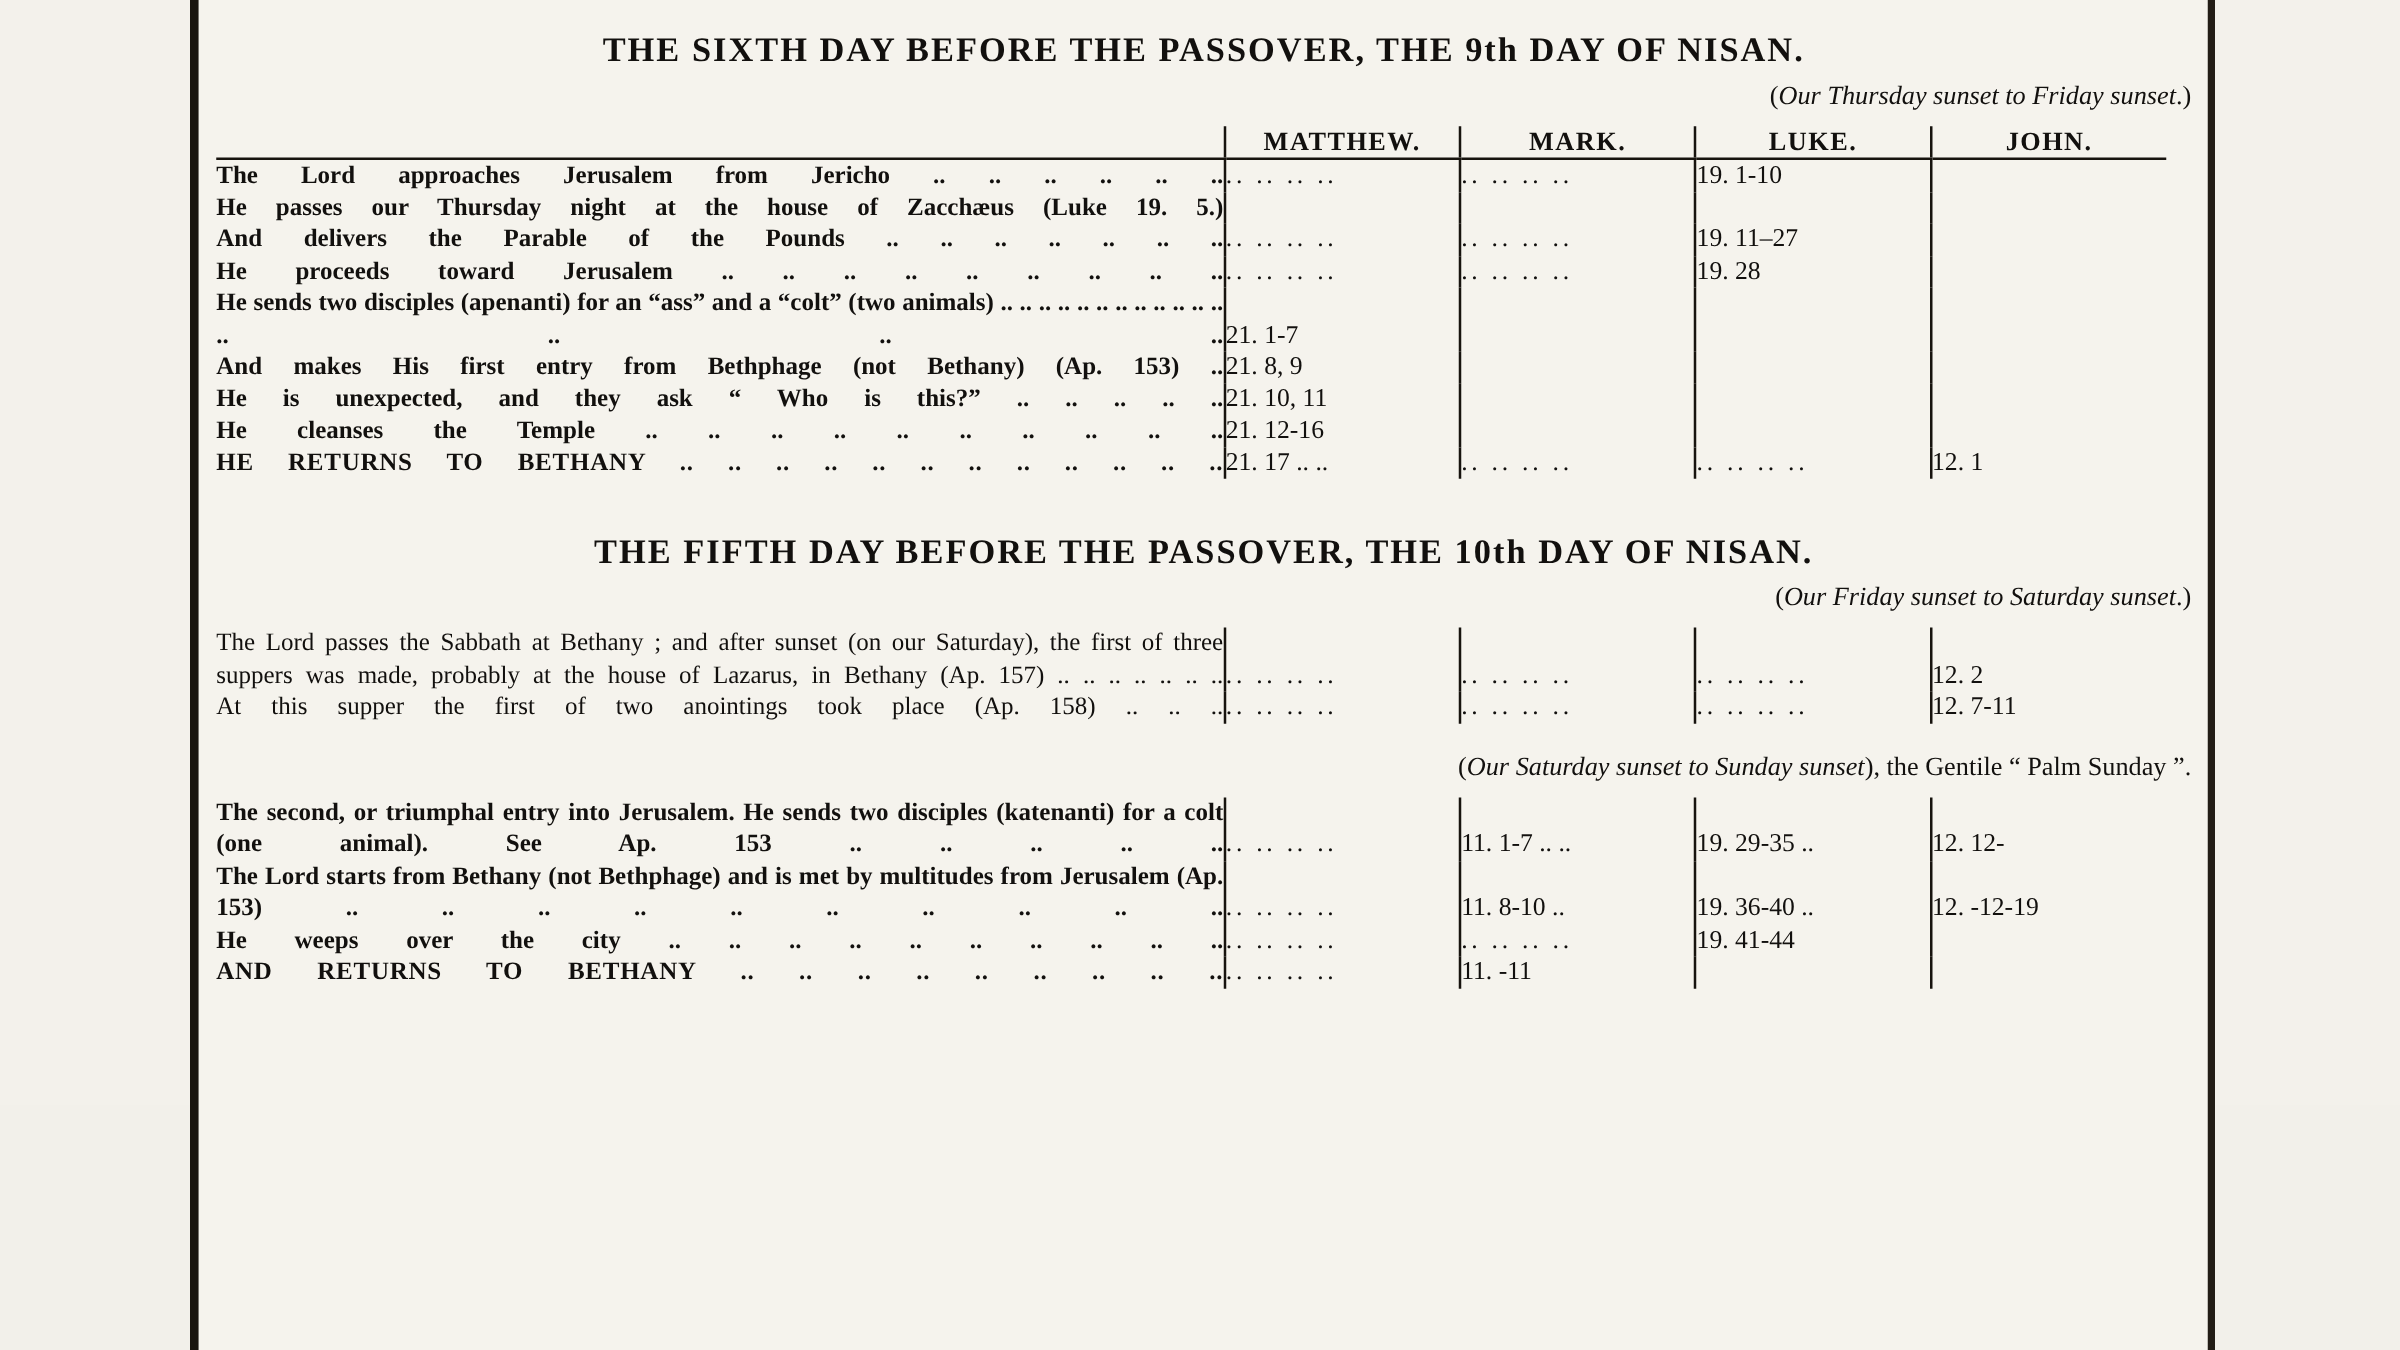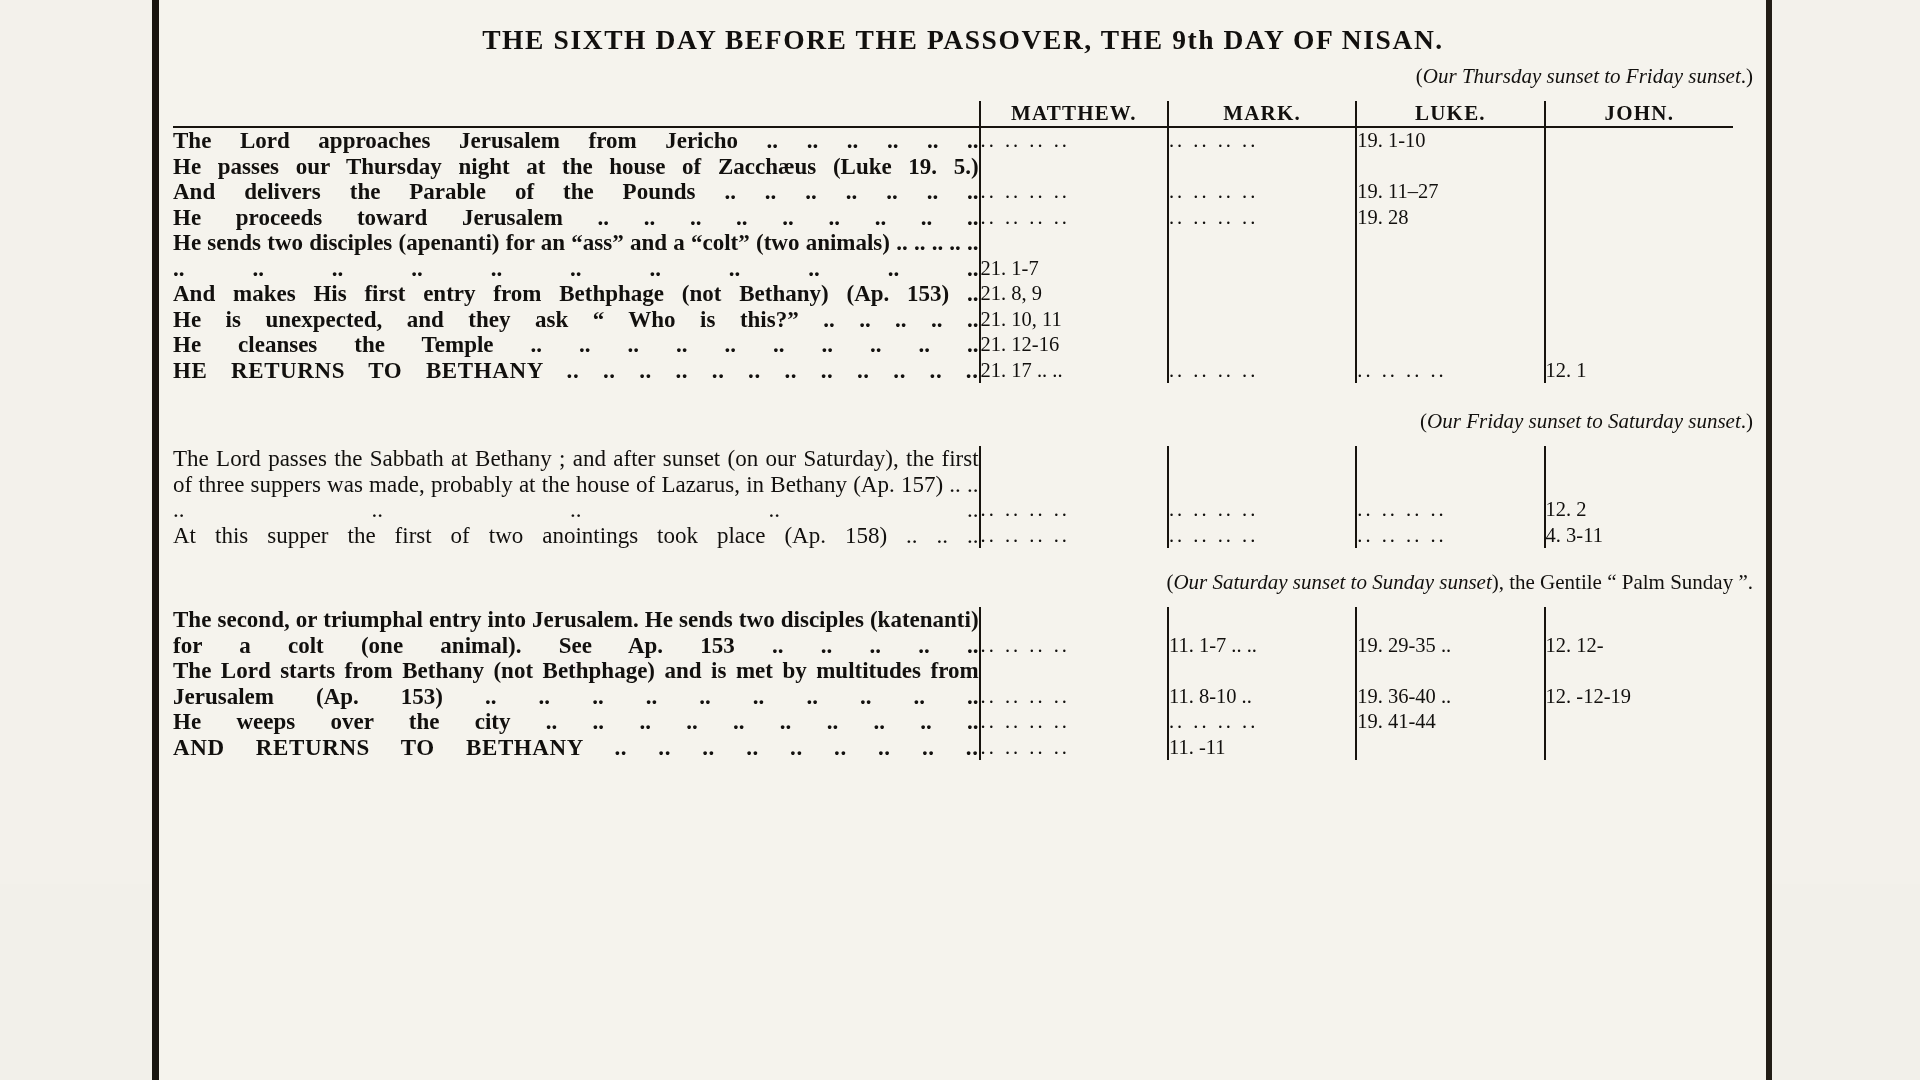--- a/index.html
+++ b/index.html
@@ -95,21 +95,21 @@
   thead th.col-desc { border-bottom: 2.5px solid #17130e; }
   .smallcaps-hd {
     font-variant: small-caps;
     font-size: 21px;
     letter-spacing: 1.2px;
   }
 
   .vline { border-left: 2px solid #17130e; }
 
   td.desc {
-    font-size: 23px;
+    font-size: 20px;
     line-height: 25.5px;
     padding-right: 6px;
     text-align: justify;
     text-align-last: justify;
     vertical-align: bottom;
   }
   td.ref {
     font-size: 20.5px;
     line-height: 25.5px;
     padding-left: 8px;
@@ -222,20 +222,21 @@
             <td class="desc bold sc">HE RETURNS TO BETHANY ..  ..  ..  ..  ..  ..  ..  ..  ..  ..  ..  ..</td>
             <td class="ref vline">21. 17  ..   ..</td>
             <td class="ref vline dots">..   ..   ..   ..</td>
             <td class="ref vline dots">..   ..   ..   ..</td>
             <td class="ref vline">12. 1</td>
           </tr>
         </tbody>
       </table>
 
       <div class="gap-a"></div>
+      <h2 class="sec-title">THE FIFTH DAY BEFORE THE PASSOVER, THE 10th DAY OF NISAN.</h2>
       <p class="sec-sub">
         <span>(</span><i>Our Friday sunset to Saturday sunset</i><span>.)</span>
       </p>
 
       <table class="harmony">
         <colgroup>
           <col class="col-desc">
             <col class="col-gos">
             <col class="col-gos">
             <col class="col-gos">
@@ -247,21 +248,21 @@
             <td class="ref vline dots">..   ..   ..   ..</td>
             <td class="ref vline dots">..   ..   ..   ..</td>
             <td class="ref vline dots">..   ..   ..   ..</td>
             <td class="ref vline">12. 2</td>
           </tr>
           <tr>
             <td class="desc">At this supper the first of two anointings took place (Ap. 158) ..   ..   ..</td>
             <td class="ref vline dots">..   ..   ..   ..</td>
             <td class="ref vline dots">..   ..   ..   ..</td>
             <td class="ref vline dots">..   ..   ..   ..</td>
-            <td class="ref vline">4. 3-11</td>
+            <td class="ref vline">12. 7-11</td>
           </tr>
         </tbody>
       </table>
 
       <div class="gap-b"></div>
       <p class="sec-sub">
         <span>(</span><i>Our Saturday sunset to Sunday sunset</i><span>), the Gentile “ Palm Sunday ”.</span>
       </p>
 
       <table class="harmony">

